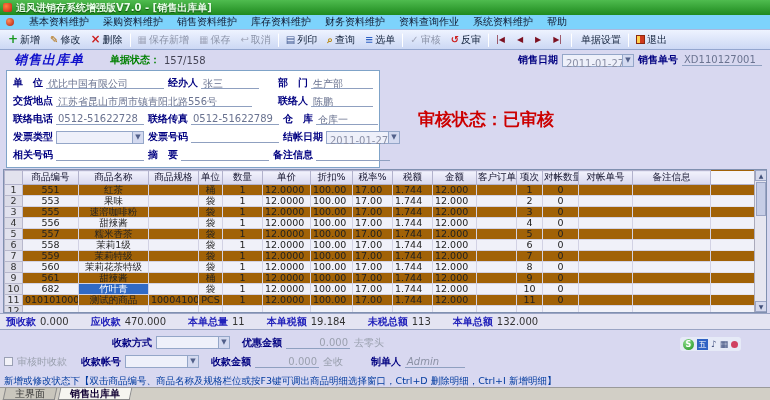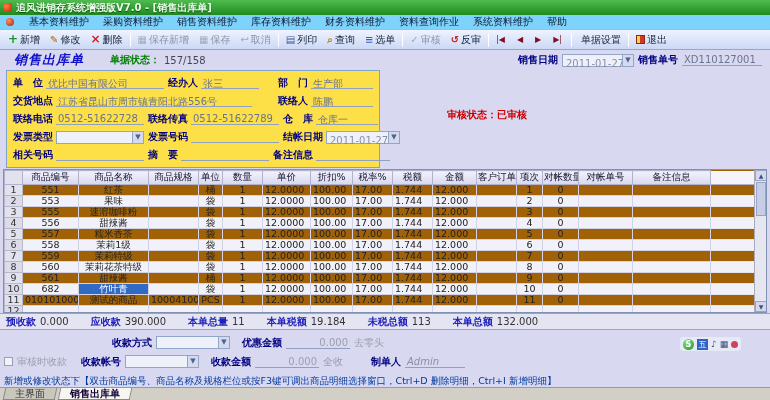--- a/index.html
+++ b/index.html
@@ -50,25 +50,25 @@
   .doc-status-value { margin-left:4px; color:#445; }
   .head-right { margin-left:auto; display:flex; align-items:center; margin-right:8px; gap:4px; }
   .lbl { color:#000080; font-weight:bold; white-space:nowrap; }
   .dd { display:inline-flex; align-items:center; background:#eef0fa; border:1px solid #94a6c8; height:13px; }
   .dd-val { padding:0 3px; color:#8a8fa6; white-space:nowrap; overflow:hidden;margin-top:6px; }
   .dd-btn { width:11px; height:11px; background:#d4daf0; border-left:1px solid #94a6c8; color:#52608a; font-size:7px; line-height:11px; text-align:center; }
   .inp { display:inline-block; border-bottom:1px solid #8fa0c0; color:#6a7390; padding:0 2px; height:12px; white-space:nowrap; overflow:hidden; }
 
   
   .form-panel { position:absolute; top:70px; left:6px; width:374px; height:98px;
-    background:#fde047; border:1px solid #7fa3c8; padding:3px 6px; display:flex; flex-direction:column; justify-content:space-around; }
+    background:#ffffff; border:1px solid #7fa3c8; padding:3px 6px; display:flex; flex-direction:column; justify-content:space-around; }
   .f-row { display:flex; align-items:center; gap:4px; height:17px; }
   .grp { display:flex; align-items:center; gap:3px; }
   .grp.right { margin-left:auto; }
-  .audit-status { position:absolute; top:108px; left:418px; color:#cc0000; font-weight:bold; font-size:10px;margin-left:29px; }
+  .audit-status { position:absolute; top:108px; left:418px; color:#cc0000; font-weight:bold; font-size:17px; }
 
   
   .grid-wrap { position:absolute; top:169px; left:3px; width:764px; height:144px; background:#a16207; border:1px solid #8090b0; overflow:hidden; }
   table.grid { border-collapse:collapse; table-layout:fixed; width:752px; font-size:9.5px; }
   .grid th { background:linear-gradient(180deg,#f2f2fc,#d8d8ee); border:1px solid #b2b2cc; color:#10102a; font-weight:normal; height:12px; padding:0 1px; white-space:nowrap; overflow:hidden; }
   .grid th.corner, .grid td.c-no { background:#e2e2ee; }
   .grid th.filler { background:#f4f4fa; border:none; border-bottom:1px solid #b2b2cc; }
   .grid td { border:1px solid #d2d2e4; height:10px; line-height:10px; padding:0 2px; color:#222; text-align:center; white-space:nowrap; overflow:hidden; }
   .grid td.num { text-align:left; }
   .grid td.c-no { color:#333; border-color:#b8b8cc; }
@@ -641,21 +641,21 @@
       <div class="vs-btn">▲</div>
       <div class="vs-thumb"></div>
       <div class="vs-btn down">▼</div>
     </div>
   </div>
 
   <div class="summary">
     <span class="sum-lbl">预收款</span>
     <span class="sum-val">0.000</span>
     <span class="sum-lbl">应收款</span>
-    <span class="sum-val">390.000</span>
+    <span class="sum-val">470.000</span>
     <span class="sum-lbl">本单总量</span>
     <span class="sum-val">11</span>
     <span class="sum-lbl">本单税额</span>
     <span class="sum-val">19.184</span>
     <span class="sum-lbl">未税总额</span>
     <span class="sum-val">113</span>
     <span class="sum-lbl">本单总额</span>
     <span class="sum-val">132.000</span>
   </div>
 

